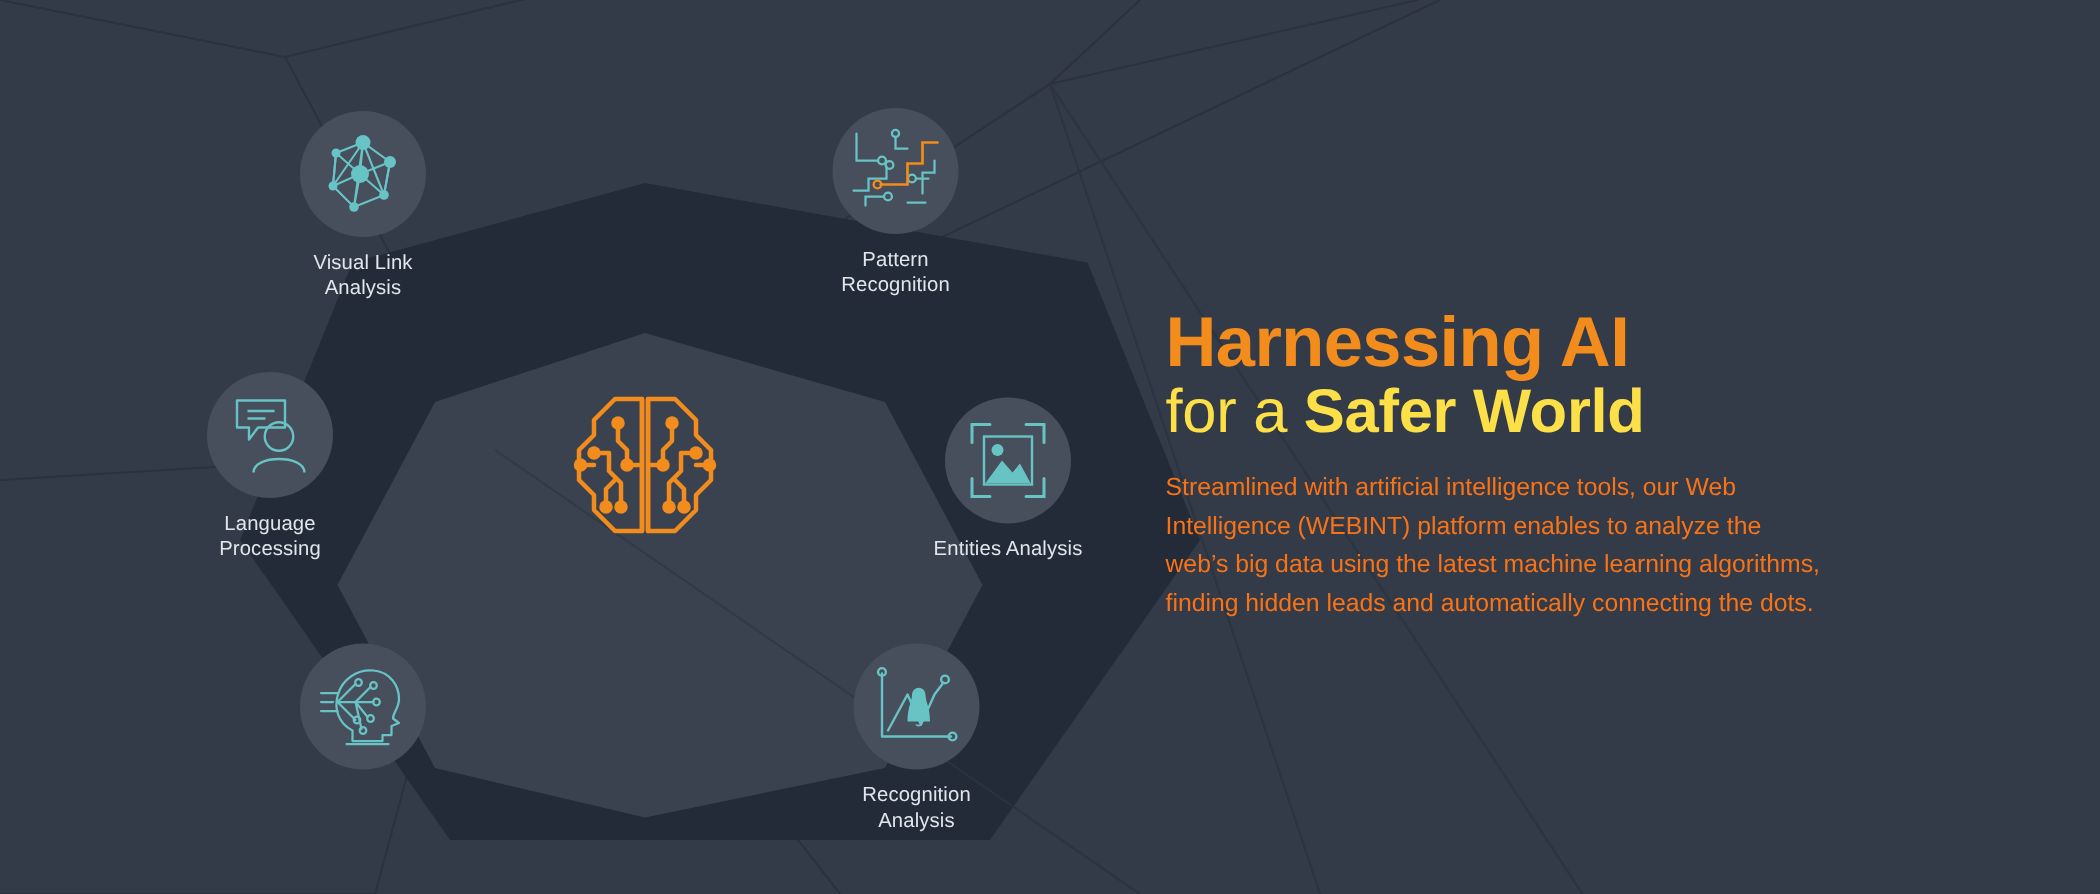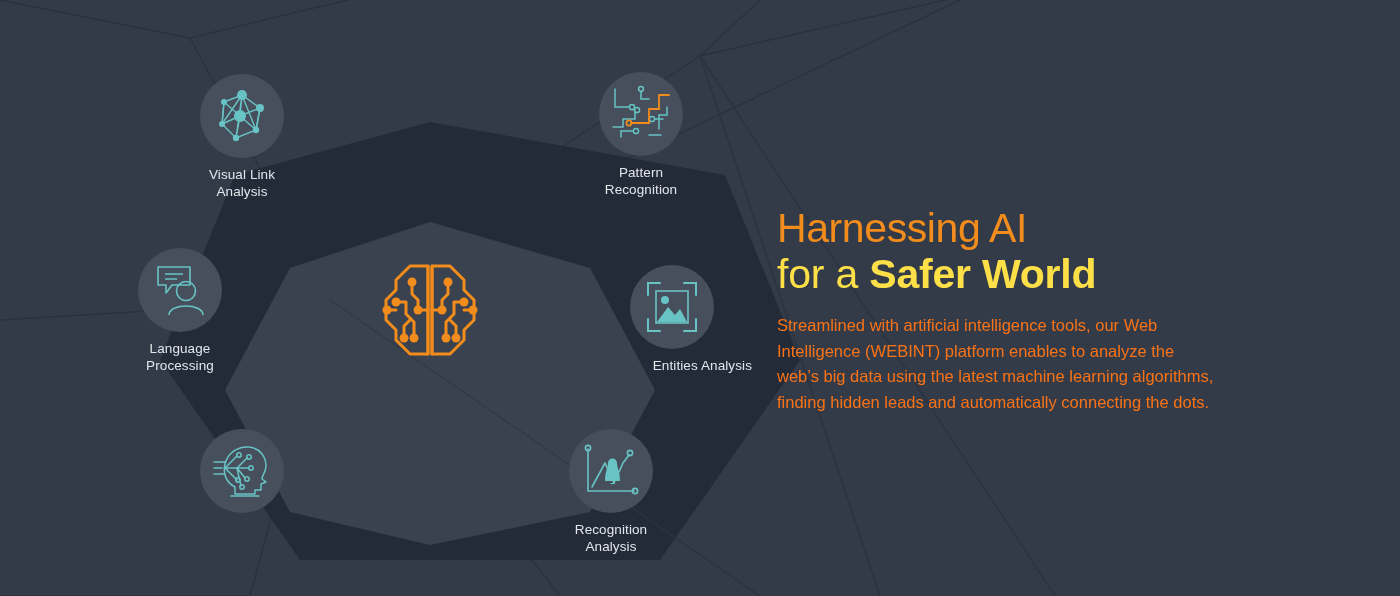--- a/index.html
+++ b/index.html
@@ -46,22 +46,22 @@
     width:120px; height:120px;
   }
 
   
   #copy {
     position:absolute;
     left:777px; top:206px;
     width:460px;
   }
   #copy .h-line1 {
-    font-size:41px;
-    font-weight:normal;
+    font-size:47px;
+    font-weight:bold;
     color:#f28c1c;
     letter-spacing:-0.4px;
     line-height:44px;
     white-space:nowrap;
   }
   #copy .h-line2 {
     font-size:41px;
     line-height:48px;
     color:#fde047;
     letter-spacing:-0.2px;
@@ -169,21 +169,21 @@
           <circle cx="44" cy="44" r="3.2"></circle>
           <circle cx="24" cy="52" r="3.2"></circle>
           <circle cx="10" cy="38" r="3"></circle>
         </g>
       </svg>
     </div>
     <div class="caption">Visual Link
 Analysis</div>
   </div>
 
-  <div class="node" style="left:561px; top:72px;">
+  <div class="node" style="left:517px; top:72px;">
     <div class="disc">
       <svg width="64" height="58" viewBox="0 0 64 58">
         <g stroke="#68c4c4" stroke-width="1.5" fill="none" stroke-linecap="round">
           <path d="M6 4 L6 22 L20 22"></path>
           <path d="M26 26 L26 34 L14 34 L14 42 L4 42"></path>
           <path d="M12 52 L12 46 L24 46"></path>
           <path d="M32 6 L32 14 L40 14"></path>
           <path d="M46 34 L54 34"></path>
           <path d="M58 22 L58 30 L50 30 L50 44"></path>
           <path d="M40 50 L52 50"></path>
@@ -211,21 +211,21 @@
           <path d="M15 13 L33 13 M15 18 L27 18"></path>
           <circle cx="36" cy="30" r="9.5"></circle>
           <path d="M19 54 C19 42 53 42 53 54"></path>
         </g>
       </svg>
     </div>
     <div class="caption">Language
 Processing</div>
   </div>
 
-  <div class="node" style="left:592px; top:265px;text-align:right;">
+  <div class="node" style="left:592px; top:265px;">
     <div class="disc">
       <svg width="56" height="56" viewBox="0 0 56 56">
         <g stroke="#68c4c4" stroke-width="2" fill="none" stroke-linecap="round">
           <path d="M4 16 L4 4 L16 4"></path>
           <path d="M40 4 L52 4 L52 16"></path>
           <path d="M52 40 L52 52 L40 52"></path>
           <path d="M16 52 L4 52 L4 40"></path>
         </g>
         <rect x="12" y="12" width="32" height="32" fill="none" stroke="#68c4c4" stroke-width="1.6"></rect>
         <circle cx="21" cy="21" r="4" fill="#68c4c4"></circle>

